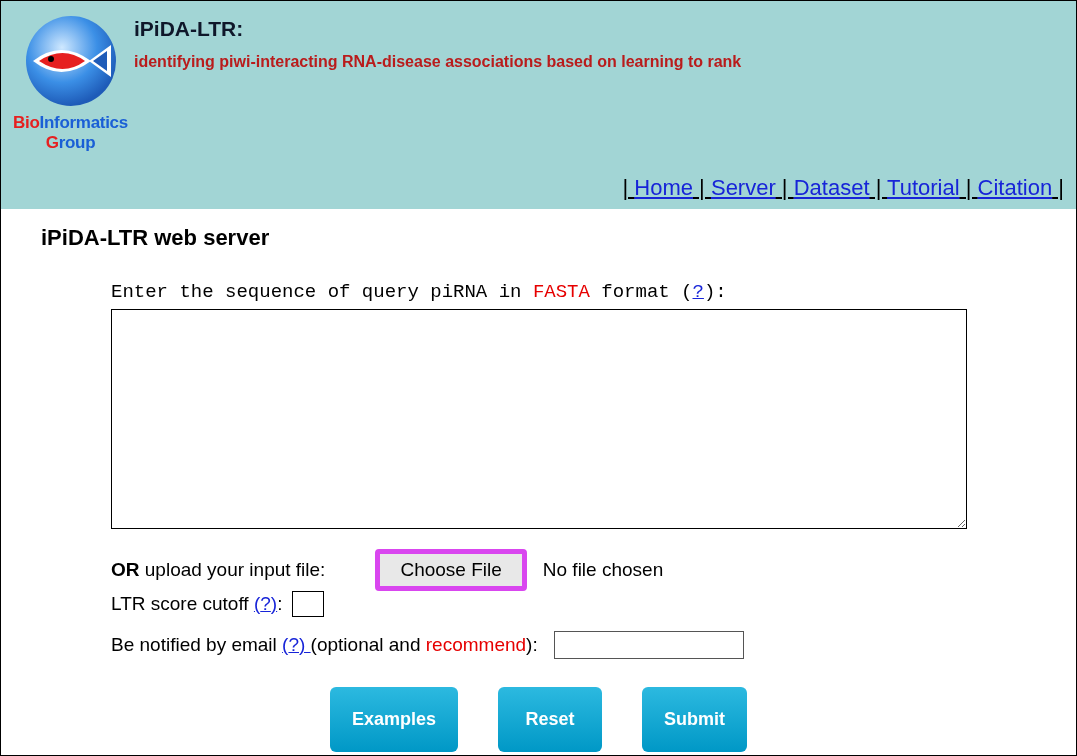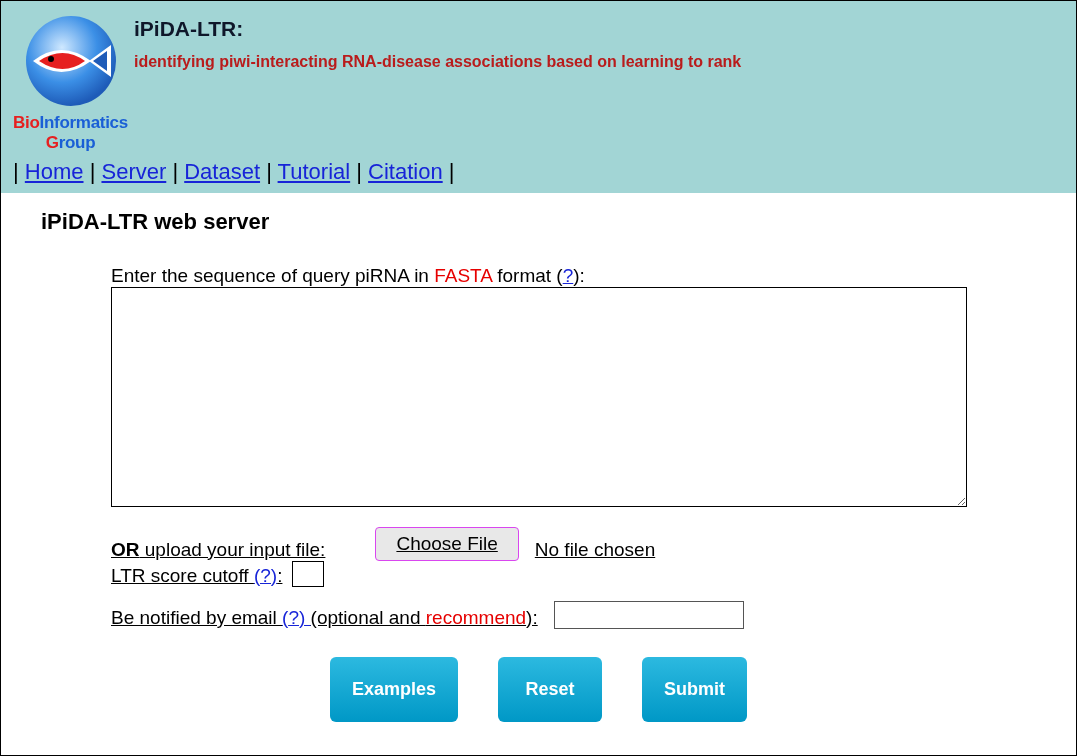--- a/index.html
+++ b/index.html
@@ -50,24 +50,25 @@
   }
   .title2 {
     font-size: 16px;
     font-weight: bold;
     color: #b91c1c;
     line-height: 1.4;
     text-align: justify;
     margin: 0;
   }
   .nav {
-    text-align: left;
+    text-align: right;
     font-size: 22px;
     color: #000;
-    margin-top: 6px;
+    margin-top: 22px;
+    text-decoration: underline;
   }
   .nav a {
     color: #1724d8;
     text-decoration: underline;
   }
   .main {
     flex: 1;
     padding: 10px 40px 0 40px;
   }
   .page-title {
@@ -75,46 +76,47 @@
     font-size: 22px;
     font-weight: bold;
     margin: 6px 0 30px 0;
   }
   .form-area {
     padding: 0 70px;
     font-size: 19px;
     color: #000;
   }
   .label-row {
+    margin-bottom: 6px;
+    font-family: Liberation Mono, monospace;
   }
   .fasta { color: #e60000; }
   .recommend { color: #e60000; }
   .helplink { color: #1724d8; text-decoration: underline; cursor: pointer; }
   textarea.seq {
     width: 856px;
     height: 220px;
     border: 1px solid #000;
     resize: both;
     font-family: monospace;
     font-size: 14px;
     padding: 4px;
     display: block;
   }
   .row {
     display: flex;
-    align-items: flex-end;
+    align-items: center;
     gap: 10px;
     margin-top: 20px;
     font-size: 19px;
-    text-decoration: underline;
   }
   .row .or { font-weight: bold; }
   .choose-file-btn {
     background: #e8e8e8;
-    border: 1px solid #d946ef;
+    border: 5px solid #d946ef;
     border-radius: 4px;
     padding: 5px 20px;
     font-size: 19px;
     cursor: pointer;
     margin-left: 40px;
   }
   .file-status { margin-left: 6px; }
   .cutoff-input {
     width: 32px;
     height: 26px;

